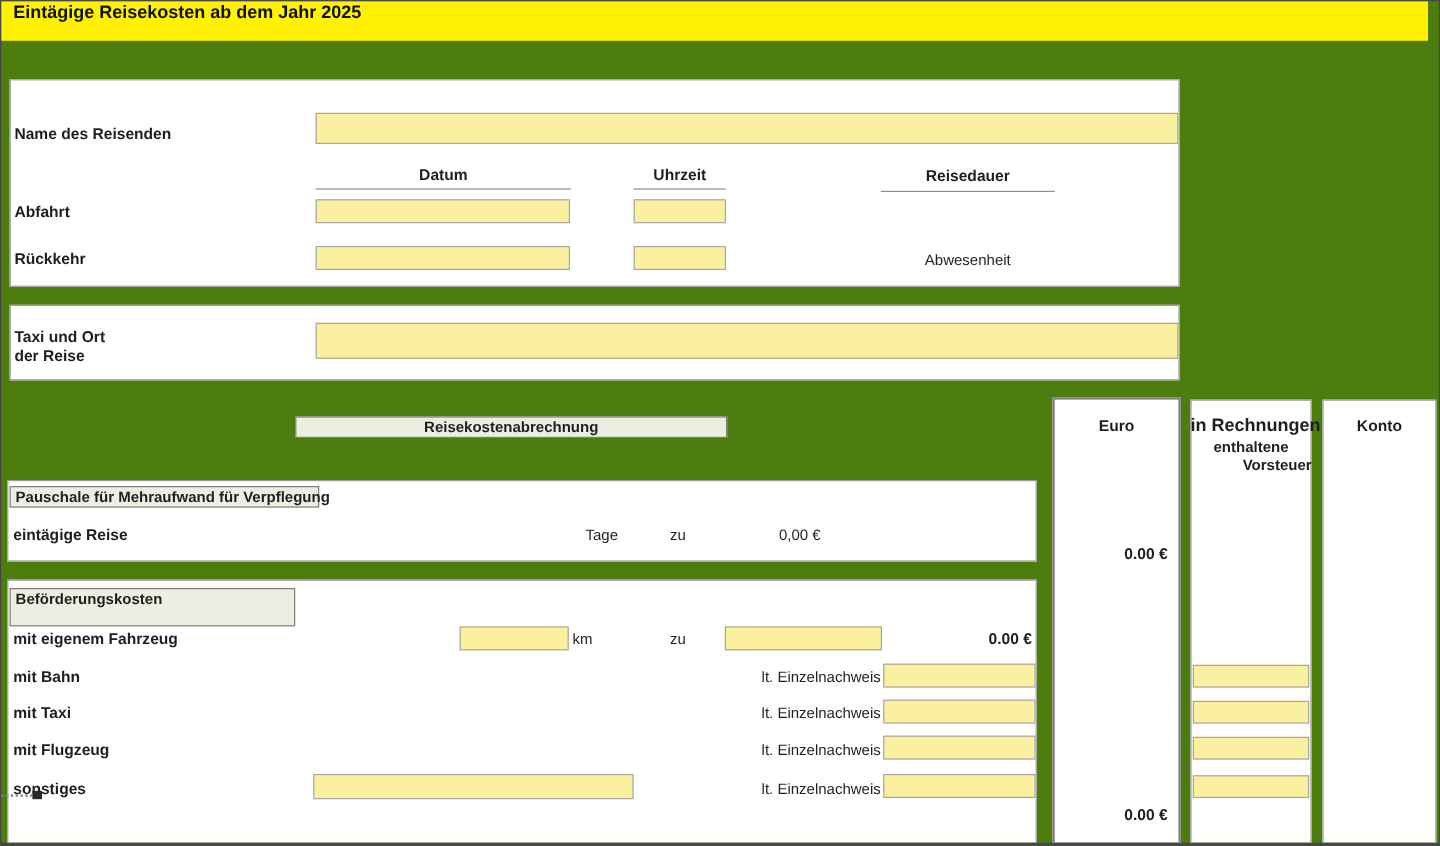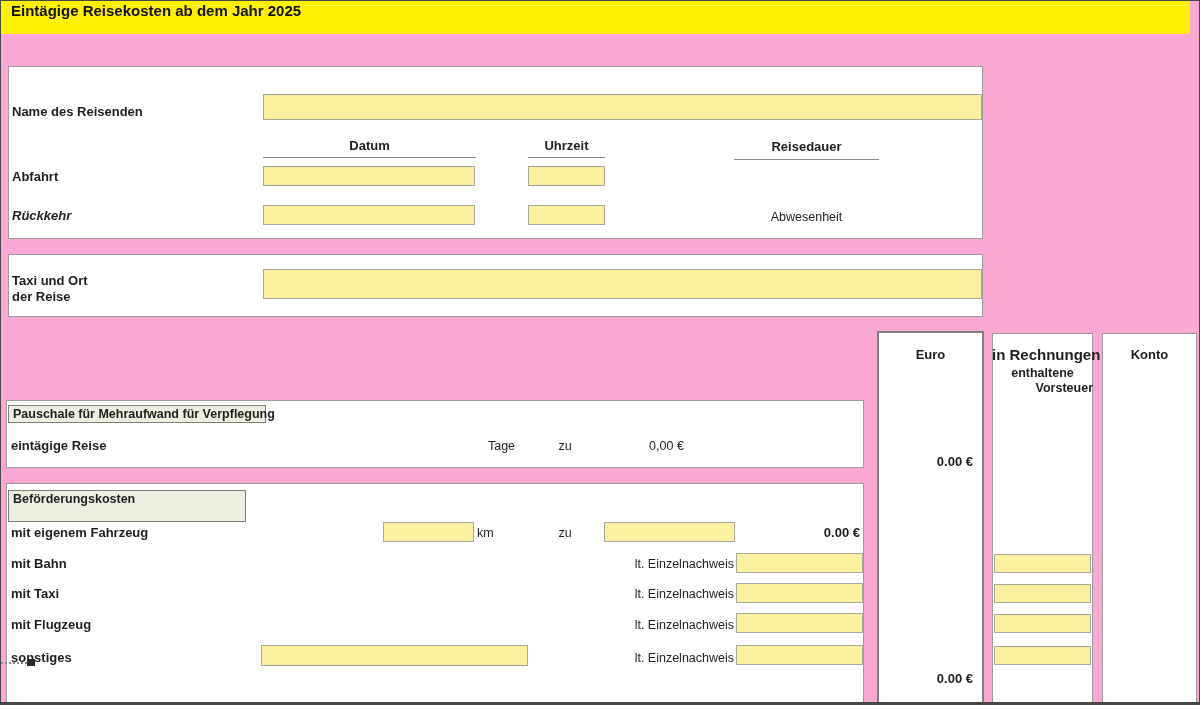--- a/index.html
+++ b/index.html
@@ -1,19 +1,19 @@
 <!DOCTYPE html>
 <html lang="de"><head>
 <meta charset="utf-8">
 <style>
   html,body{margin:0;padding:0;background:#fff;}
   .page{
     position:relative;width:1200px;height:705px;box-sizing:border-box;
     border:1px solid #474747;border-bottom:3px solid #474747;
-    font-family:"Liberation Sans",sans-serif;color:#1f1f1f;background:#f9a8d4;overflow:hidden;
+    font-family:"Liberation Sans",sans-serif;color:#1f1f1f;background:#4d7c0f;overflow:hidden;
   }
   .abs{position:absolute;}
   .banner{left:0;top:0;width:1189px;height:33px;background:#FFF101;padding:2px 0 0 10px;box-sizing:border-box;}
   .banner-title{font-size:15px;font-weight:700;line-height:16px;color:#111;}
   .banner-sub{font-size:12px;font-weight:700;line-height:13px;color:#111;}
   .box{border:1px solid #9c9c9c;background:#fff;box-sizing:border-box;}
   .box-thick{border:2px solid #7f7f7f;background:#fff;box-sizing:border-box;}
   .lbl{font-size:13px;font-weight:700;line-height:14px;white-space:nowrap;}
   .txt{font-size:12.5px;font-weight:400;line-height:14px;white-space:nowrap;}
   .center{text-align:center;}
@@ -49,31 +49,32 @@
   <div class="abs lbl center" style="left:527px;top:138px;width:77px;">Uhrzeit</div>
   <div class="abs lbl center" style="left:733px;top:139px;width:145px;">Reisedauer</div>
   <div class="abs hline" style="left:262px;top:156px;width:213px;"></div>
   <div class="abs hline" style="left:527px;top:156px;width:77px;"></div>
   <div class="abs hline" style="left:733px;top:158px;width:145px;"></div>
 
   <div class="abs lbl" style="left:11px;top:169px;">Abfahrt</div>
   <input class="abs field" style="left: 262px; top: 165px; width: 212px; height: 20px;">
   <input class="abs field" style="left: 527px; top: 165px; width: 77px; height: 20px;">
 
-  <div class="abs lbl" style="left:11px;top:208px;font-style:italic;">Rückkehr</div>
+  <div class="abs lbl" style="left:11px;top:208px;">Rückkehr</div>
   <input class="abs field" style="left: 262px; top: 204px; width: 212px; height: 20px;">
   <input class="abs field" style="left: 527px; top: 204px; width: 77px; height: 20px;">
 
   <div class="abs txt center" style="left:733px;top:209px;width:145px;">Abwesenheit</div>
 
   <div class="abs box" style="left:7px;top:253px;width:975px;height:63px;"></div>
   <div class="abs lbl" style="left:11px;top:273px;">Taxi und Ort</div>
   <div class="abs lbl" style="left:11px;top:289px;">der Reise</div>
   <input class="abs field" style="left: 262px; top: 268px; width: 719px; height: 30px;">
 
+  <div class="abs hdrbox center" style="left:245px;top:346px;width:360px;height:18px;">Reisekostenabrechnung</div>
 
   <div class="abs box-thick" style="left:876px;top:330px;width:107px;height:373px;"></div>
   <div class="abs lbl center" style="left:877px;top:347px;width:105px;">Euro</div>
   <div class="abs lbl right" style="left:870px;top:454px;width:102px;">0.00 €</div>
   <div class="abs lbl right" style="left:870px;top:671px;width:102px;">0.00 €</div>
 
   <div class="abs box" style="left:991px;top:332px;width:101px;height:371px;"></div>
   <div class="abs lbl center" style="left:991px;top:347px;width:101px;font-size:15px;">in Rechnungen</div>
   <div class="abs lbl center" style="left:991px;top:365px;width:101px;font-size:12.5px;">enthaltene</div>
   <div class="abs lbl center" style="left:991px;top:380px;width:101px;font-size:12.5px;text-align:right;">Vorsteuer</div>

